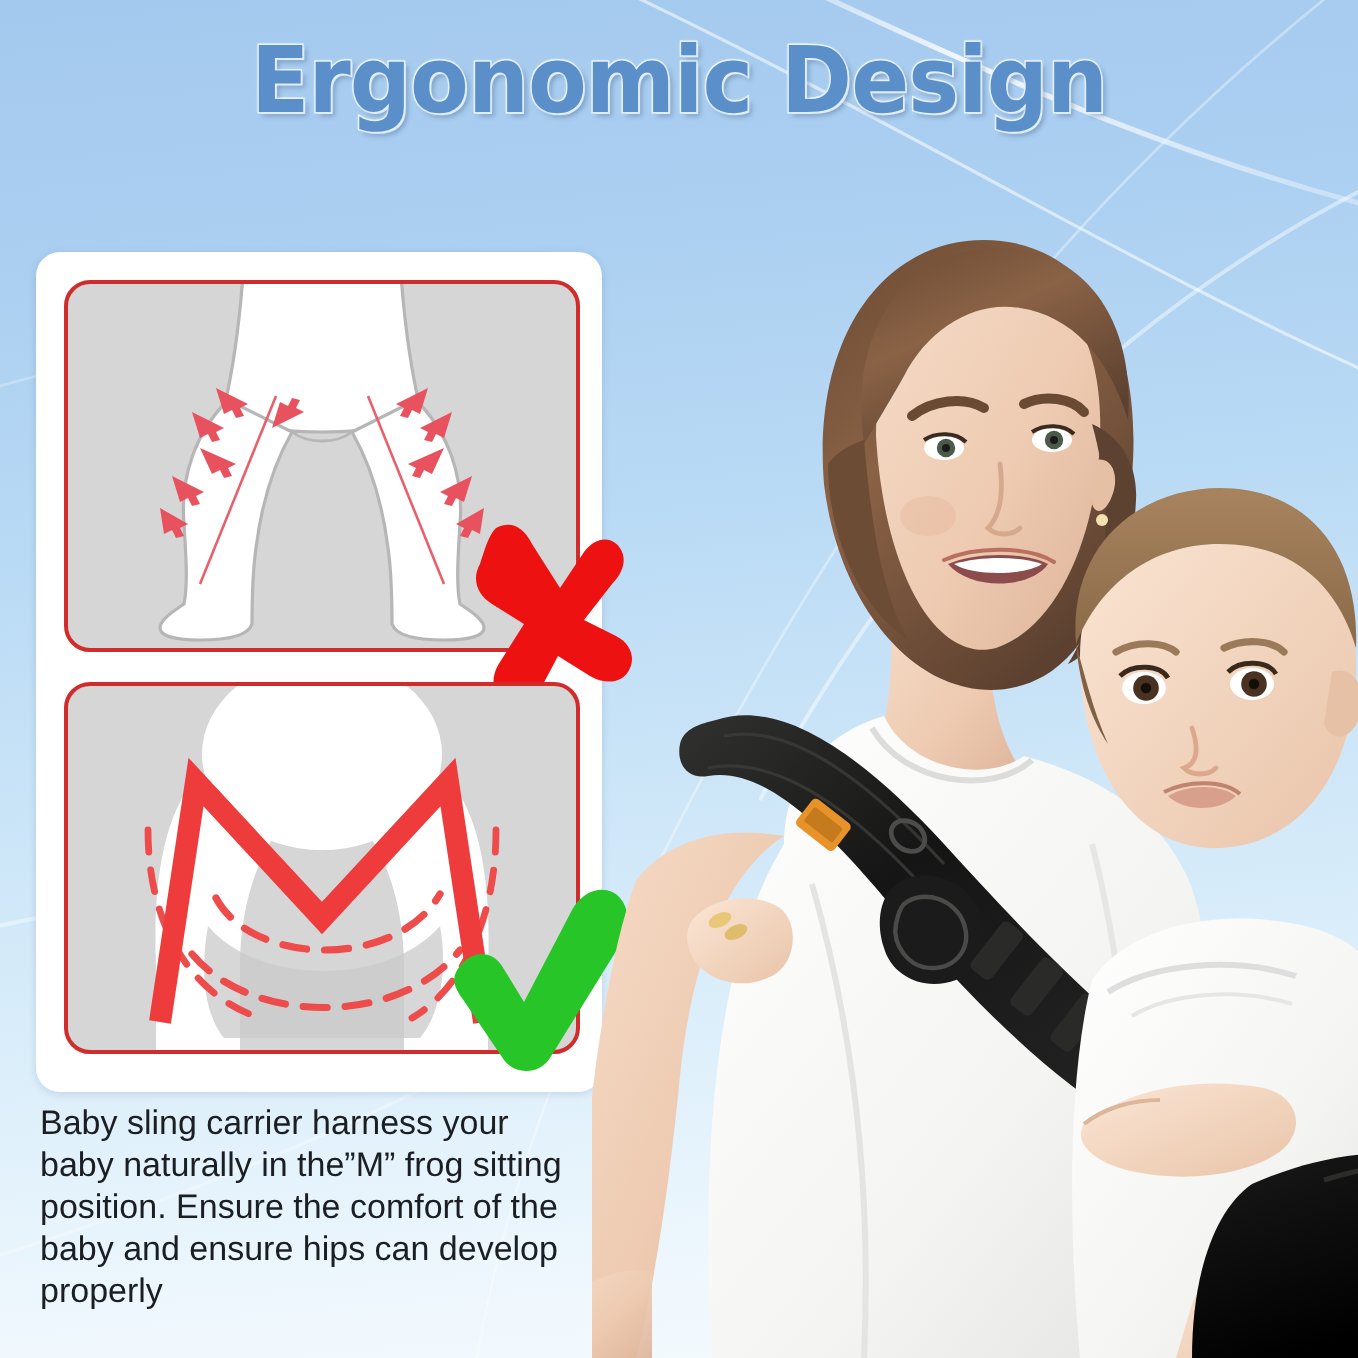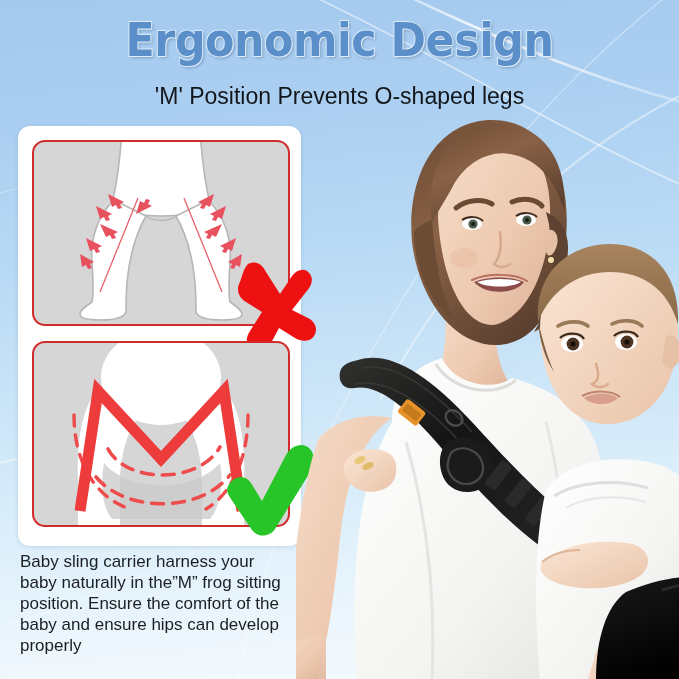--- a/index.html
+++ b/index.html
@@ -75,21 +75,20 @@
     <path d="M330,-40 C480,30 600,90 760,120" fill="none" stroke="url(#swg)" stroke-width="2.6"></path>
     <path d="M300,-10 C470,70 590,150 740,210" fill="none" stroke="#ffffff" stroke-opacity=".55" stroke-width="1.6"></path>
     <path d="M700,-30 C540,90 430,230 330,430 C280,520 250,600 235,700" fill="none" stroke="#ffffff" stroke-opacity=".35" stroke-width="1.4"></path>
     <path d="M760,60 C600,120 470,230 380,400" fill="none" stroke="#ffffff" stroke-opacity=".45" stroke-width="2"></path>
     <path d="M-40,470 C80,450 170,420 250,380" fill="none" stroke="#ffffff" stroke-opacity=".4" stroke-width="2.2"></path>
     <path d="M-40,640 C60,610 140,580 220,540" fill="none" stroke="#ffffff" stroke-opacity=".3" stroke-width="1.6"></path>
     <path d="M-30,200 C40,185 90,165 130,140" fill="none" stroke="#ffffff" stroke-opacity=".25" stroke-width="1.4"></path>
   </svg>
 
   <div class="title">Ergonomic Design</div>
-  <div class="subtitle">'M' Position Prevents O-shaped legs</div>
 
   <div class="card">
 
     <div class="illbox top">
       <svg viewBox="0 0 262 190">
         <g transform="translate(4,4)">
           <clipPath id="clipTop">
               <rect x="0" y="0" width="254" height="182" rx="11"></rect>
             </clipPath>
           <g clip-path="url(#clipTop)">

